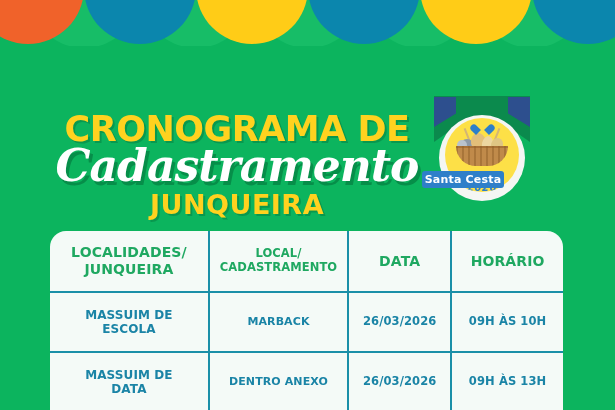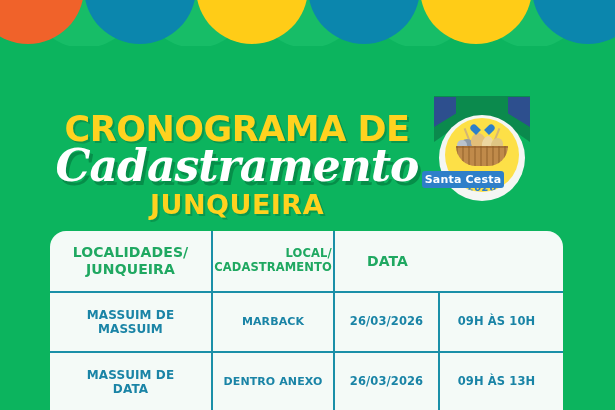--- a/index.html
+++ b/index.html
@@ -251,21 +251,21 @@
     justify-content: center;
     text-align: center;
     padding: 4px 5px;
     font-family: "DejaVu Sans", sans-serif;
     font-weight: bold;
     line-height: 1.18;
   }
   .cell:last-child { border-right: none; }
 
   .c-local    { width: 163px; }
-  .c-cadastro { width: 122px; text-align: right; }
+  .c-cadastro { width: 142px; }
   .c-data     { width: 105px; }
   .c-horario  { width: 113px; }
 
   .header-row .cell {
     height: 60px;
     color: #1fa861;
     font-size: 14px;
     letter-spacing: 0.1px;
   }
   .header-row .c-cadastro { font-size: 11.5px; }
@@ -339,27 +339,28 @@
         <div>JUNQUEIRA</div>
       </div>
     </div>
     <div class="cell c-cadastro">
       <div>
         <div>LOCAL/</div>
         <div>CADASTRAMENTO</div>
       </div>
     </div>
     <div class="cell c-data">DATA</div>
+    <div class="cell c-horario">HORÁRIO</div>
   </div>
 
   <div class="row data-row">
     <div class="cell c-local">
       <div>
         <div>MASSUIM DE</div>
-        <div>MASSUIM</div>
+        <div>ESCOLA</div>
       </div>
     </div>
     <div class="cell c-cadastro">
       <div>
         <div>MARBACK</div>
       </div>
     </div>
     <div class="cell c-data">26/03/2026</div>
     <div class="cell c-horario">09H ÀS 10H</div>
   </div>

